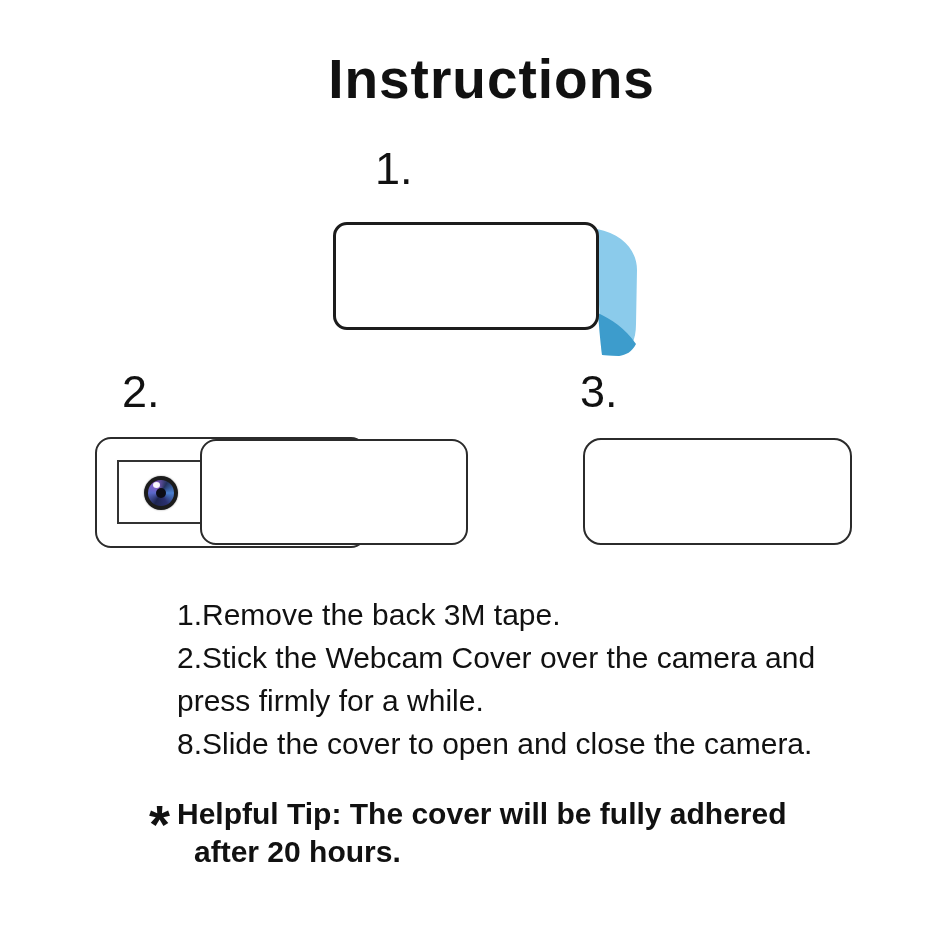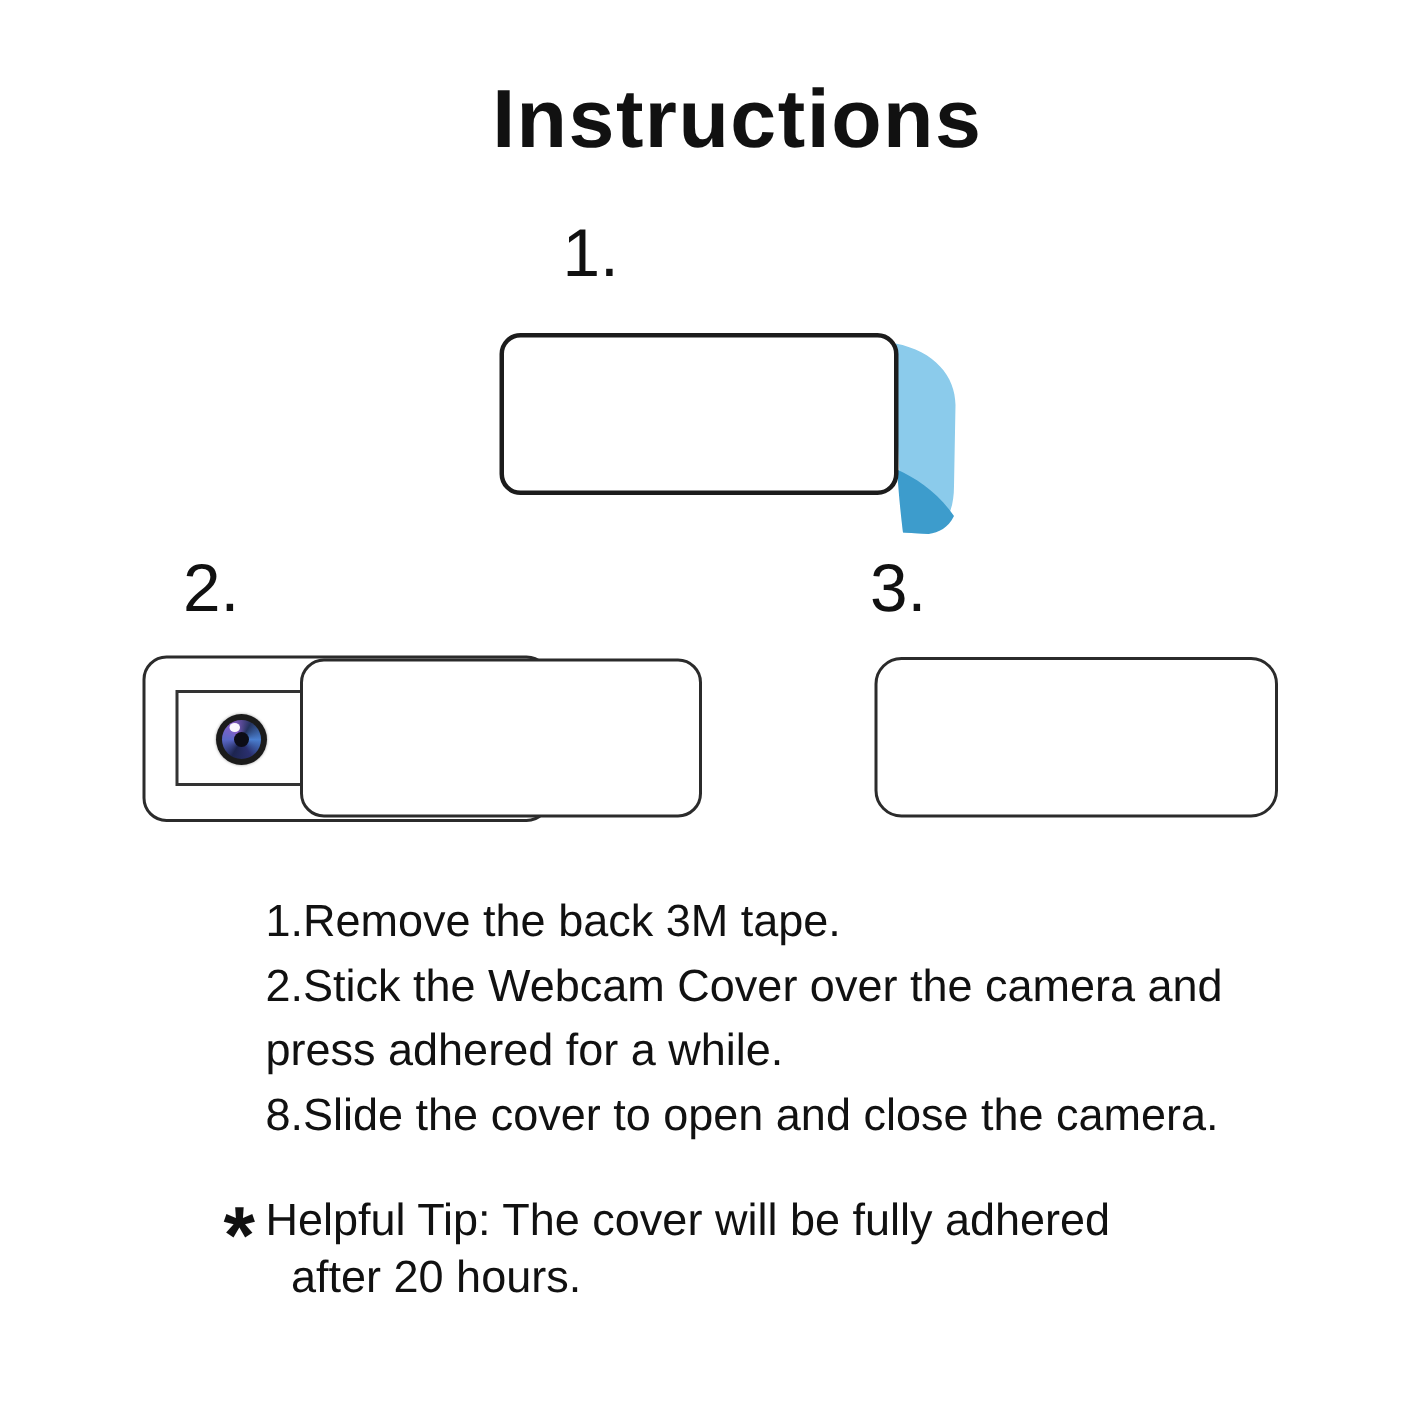--- a/index.html
+++ b/index.html
@@ -91,21 +91,21 @@
   .body-lines{
     position:absolute;left:177px;top:593px;
     font-size:30px;line-height:43px;color:var(--text);
     white-space:nowrap;
   }
   .tip-marker{
     position:absolute;left:149px;top:797px;
     font-size:54px;font-weight:bold;line-height:1;color:var(--text);
   }
   .tip-line{
-    position:absolute;font-size:30px;font-weight:normal;
+    position:absolute;font-size:30px;font-weight:bold;
     line-height:38px;color:var(--text);white-space:nowrap;
   }
   .tip1{left:177px;top:795px;}
   .tip2{left:194px;top:833px;}
 </style>
 </head>
 <body>
 
 <div class="page">
 
@@ -130,21 +130,21 @@
       <div class="hl"></div>
     </div>
     <div class="slider-open"></div>
   </div>
 
   <div class="rect3"></div>
 
   <div class="body-lines">
     <div>1.Remove the back 3M tape.</div>
     <div>2.Stick the Webcam Cover over the camera and</div>
-    <div>press adhered for a while.</div>
+    <div>press firmly for a while.</div>
     <div>8.Slide the cover to open and close the camera.</div>
   </div>
 
   <div class="tip-marker">*</div>
   <div class="tip-line tip1">Helpful Tip: The cover will be fully adhered</div>
   <div class="tip-line tip2">after 20 hours.</div>
 
 </div>
 
 </body></html>

